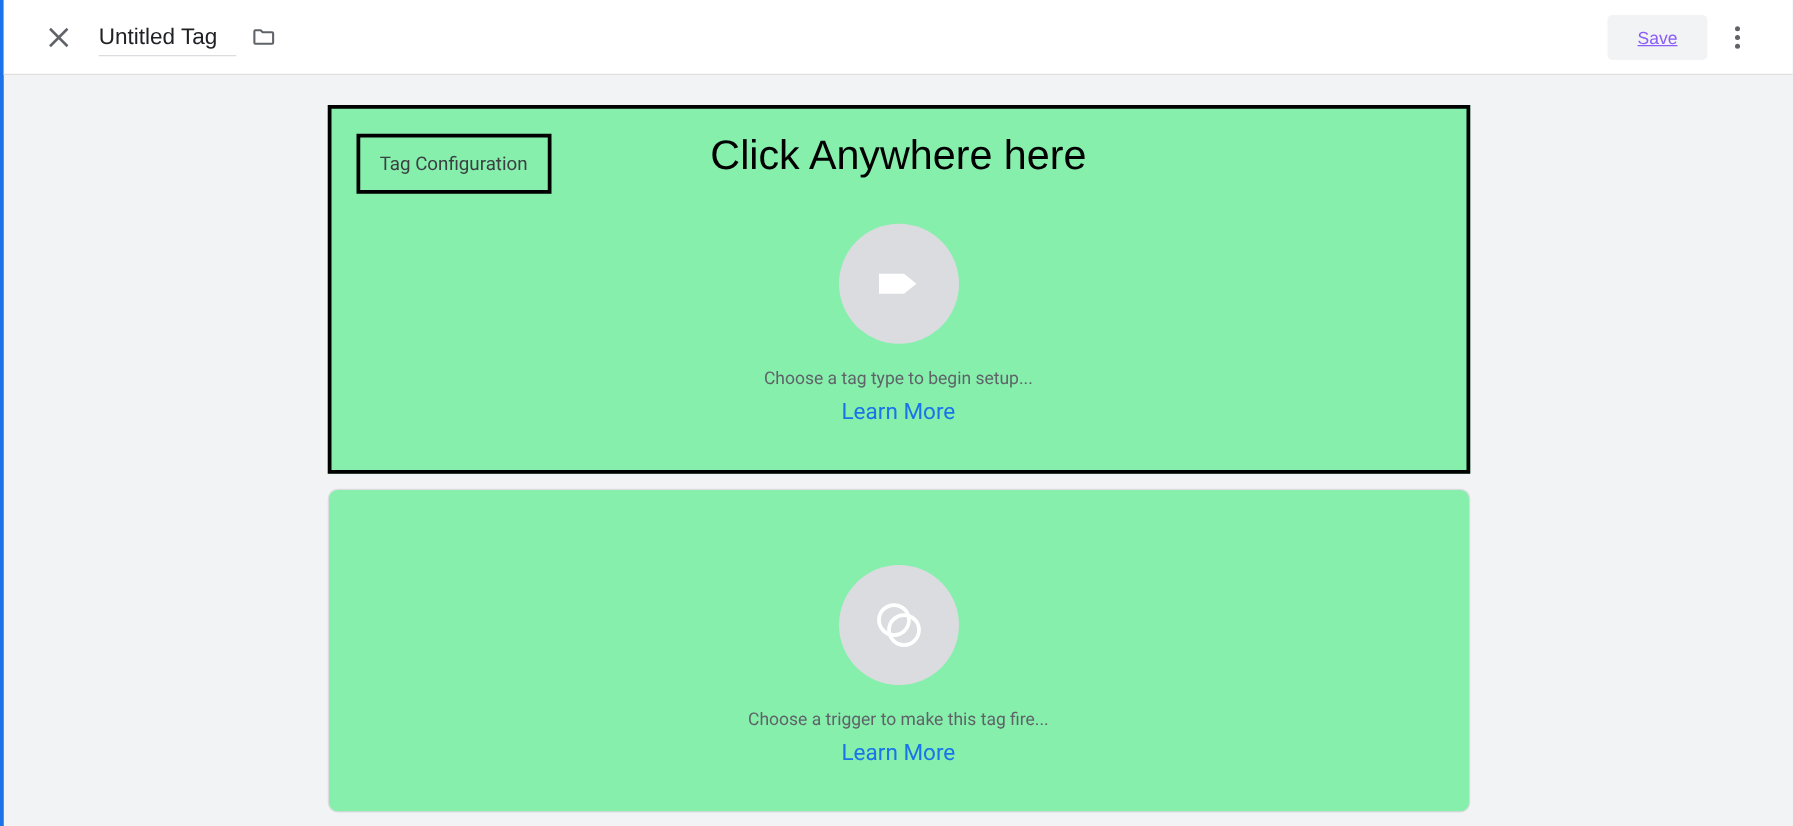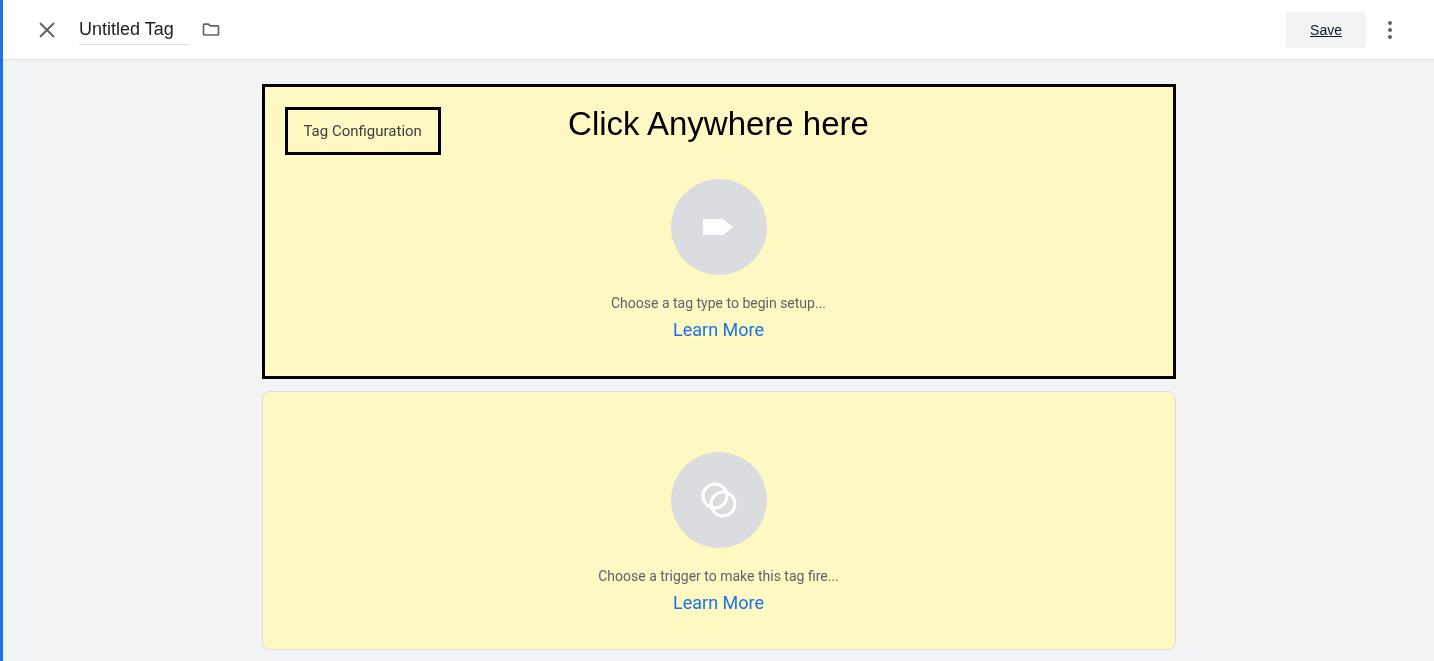--- a/index.html
+++ b/index.html
@@ -50,21 +50,21 @@
   .folder-icon {
     width: 20px;
     height: 20px;
     margin-left: 12px;
     color: #5f6368;
     cursor: pointer;
   }
   .header-spacer { flex: 1; }
   .save-btn {
     background: #f1f3f4;
-    color: #0f172a;
+    color: #8b5cf6;
     border: none;
     font-size: 14px;
     font-weight: 500;
     padding: 10px 24px;
     border-radius: 4px;
     cursor: pointer;
     text-decoration: underline;
   }
   .more-icon {
     width: 24px;
@@ -81,21 +81,21 @@
     bottom: 0;
     overflow: auto;
     padding: 24px 0;
     display: flex;
     flex-direction: column;
     align-items: center;
     gap: 12px;
   }
   .card {
     width: 914px;
-    background: #fef9c3;
+    background: #86efac;
     border: 1px solid #dadce0;
     border-radius: 8px;
     position: relative;
     padding: 24px 24px 36px 24px;
   }
   .card.highlight {
     border: 3px solid #000;
     border-radius: 0;
   }
   .card-header-box {

